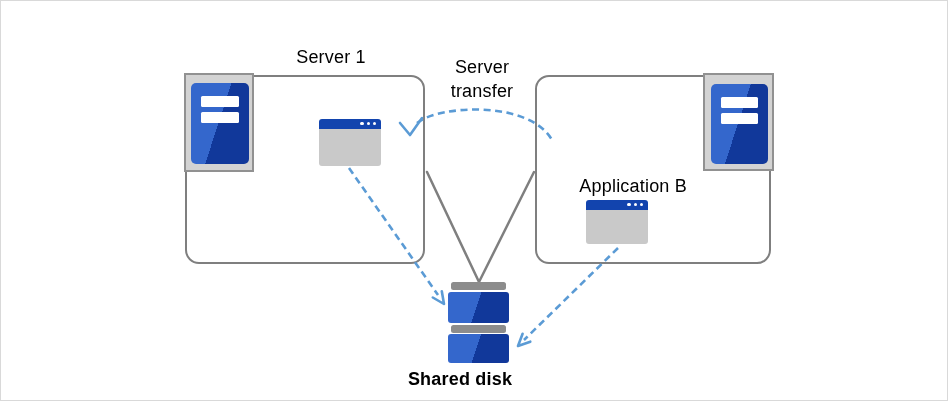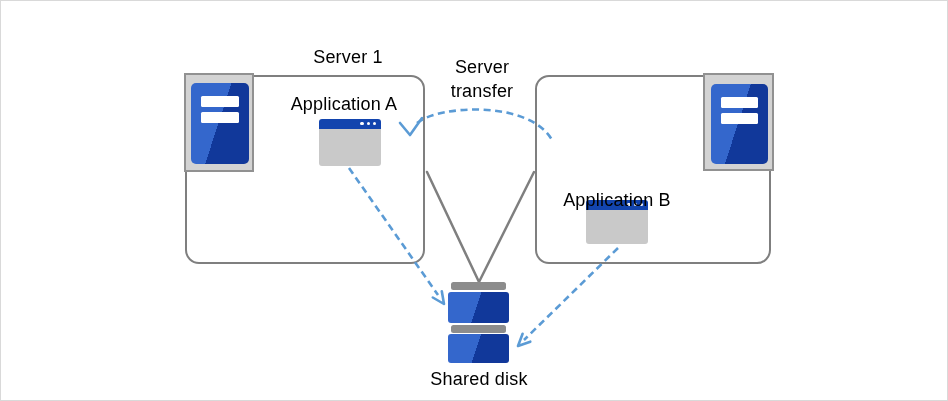--- a/index.html
+++ b/index.html
@@ -128,19 +128,18 @@
     <div class="app-body"></div>
   </div>
 
   <div class="disk" style="left:447px;top:281px;width:61px;height:81px;">
     <div class="disk-cap" style="left:3px;top:0;width:55px;height:8px;"></div>
     <div class="disk-platter" style="left:0;top:10px;width:61px;height:31px;"></div>
     <div class="disk-cap" style="left:3px;top:43px;width:55px;height:8px;"></div>
     <div class="disk-platter" style="left:0;top:52px;width:61px;height:29px;"></div>
   </div>
 
-  <div class="lbl" style="left:287px;top:46px;width:120px;">Server 1</div>
+  <div class="lbl" style="left:270px;top:46px;width:120px;">Server 1</div>
   <div class="lbl wrap" style="left:434px;top:54px;width:94px;">Server transfer</div>
-  <div class="lbl" style="left:273px;top:93px;width:140px;">Application A</div>
-  <div class="lbl" style="left:546px;top:189px;width:140px;">Application B</div>
-  <div class="lbl" style="left:408px;top:368px;width:140px;">Shared disk</div>
+  <div class="lbl" style="left:546px;top:175px;width:140px;text-align:right;">Application B</div>
+  <div class="lbl" style="left:389px;top:368px;width:140px;font-weight:bold;">Shared disk</div>
 
 </div>
 
 </body></html>

